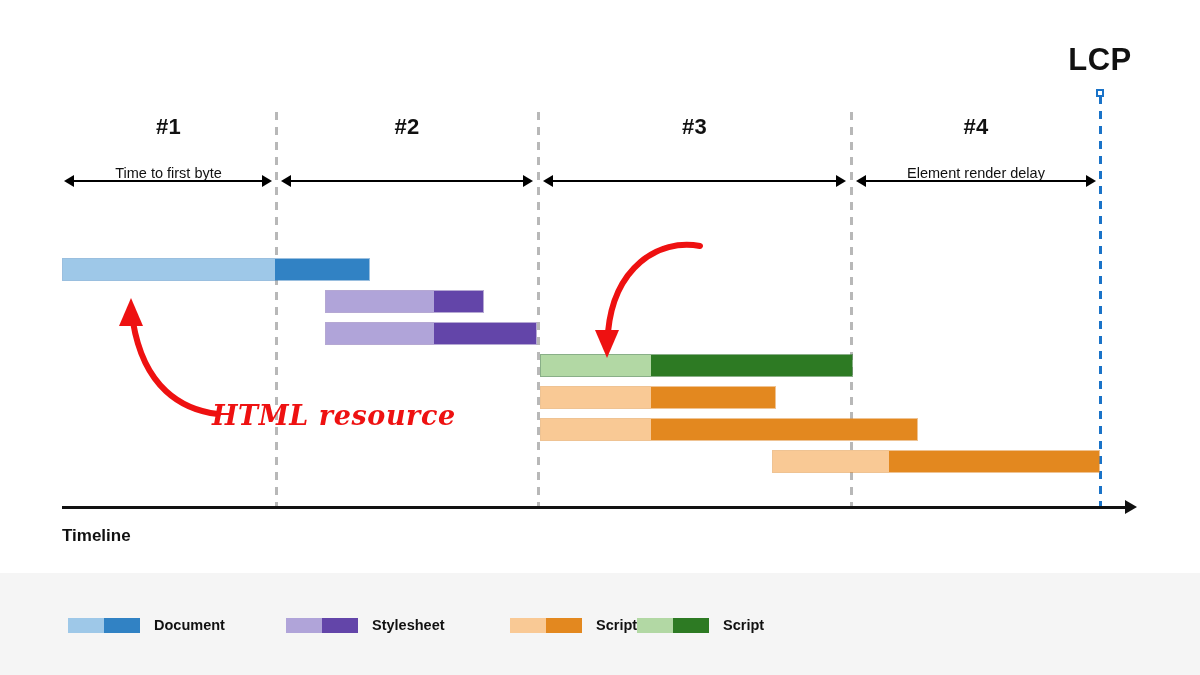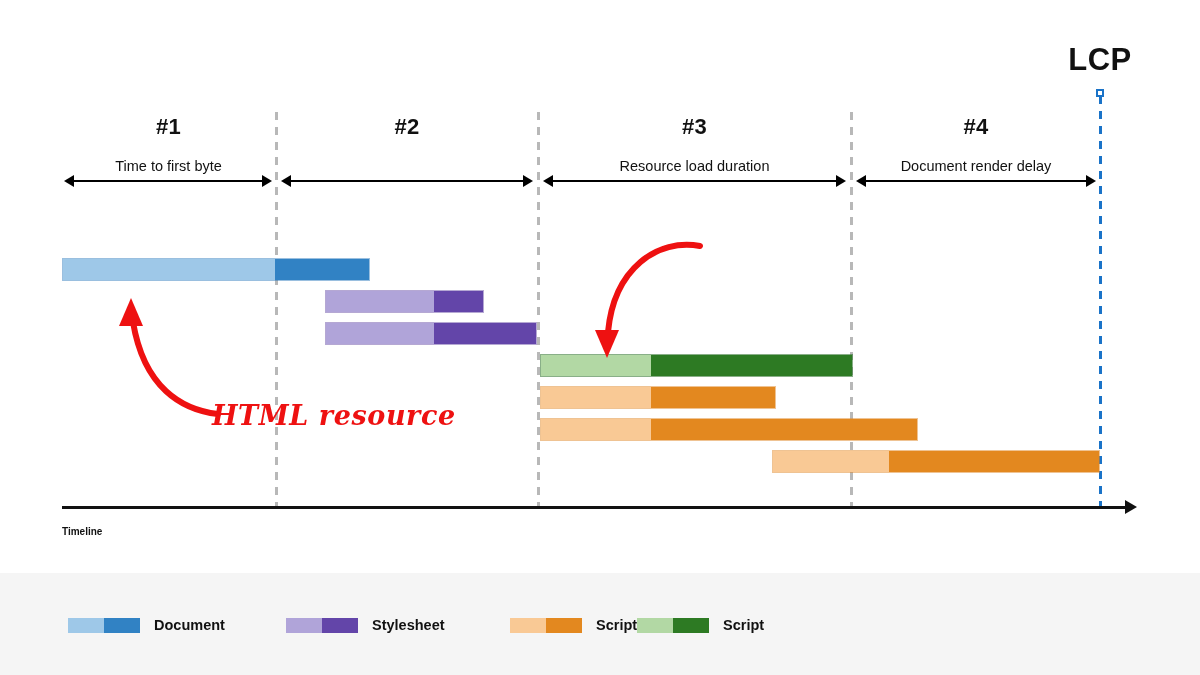--- a/index.html
+++ b/index.html
@@ -63,21 +63,21 @@
       rgba(0,0,0,0) 8px, rgba(0,0,0,0) 15px);
   }
 
   
   .phase { position:absolute; top:116px; text-align:center; }
   .phase-num {
     font-size:22px; font-weight:700; color:#111111;
     line-height:1.0; letter-spacing:0.3px;
   }
   .phase-name {
-    margin-top:21px;
+    margin-top:28px;
     font-size:14.5px; font-weight:400; color:#111111;
     line-height:1.1; white-space:nowrap;
   }
 
   
   .measure { position:absolute; top:175px; height:12px; }
   .measure .shaft {
     position:absolute; left:7px; right:7px; top:5px;
     height:2.4px; background:#000000;
   }
@@ -115,21 +115,21 @@
     position:absolute;
     left:1125px; top:500px;
     width:0; height:0;
     border-top:7px solid transparent;
     border-bottom:7px solid transparent;
     border-left:12px solid #111111;
   }
   #axis-label {
     position:absolute;
     left:62px; top:526px;
-    font-size:10px; font-weight:700; color:#111111;
+    font-size:17px; font-weight:700; color:#111111;
   }
 
   
   .annot {
     position:absolute;
     color:#ee1111;
     font-family:"DejaVu Serif", serif;
     font-style:italic;
     font-weight:700;
     font-size:27px;
@@ -185,25 +185,24 @@
 
   <div class="phase" style="left:62px; width:213px;">
     <div class="phase-num">#1</div>
     <div class="phase-name">Time to first byte</div>
   </div>
   <div class="phase" style="left:278px; width:258px;">
     <div class="phase-num">#2</div>
   </div>
   <div class="phase" style="left:540px; width:309px;">
     <div class="phase-num">#3</div>
-    <div class="phase-name">Resource load duration</div>
   </div>
   <div class="phase" style="left:853px; width:246px;">
     <div class="phase-num">#4</div>
-    <div class="phase-name">Document render delay</div>
+    <div class="phase-name">Element render delay</div>
   </div>
 
   <div class="measure" style="left:64px; width:208px;">
     <span class="head left"></span>
     <span class="shaft"></span>
     <span class="head right"></span>
   </div>
   <div class="measure" style="left:281px; width:252px;">
     <span class="head left"></span>
     <span class="shaft"></span>

